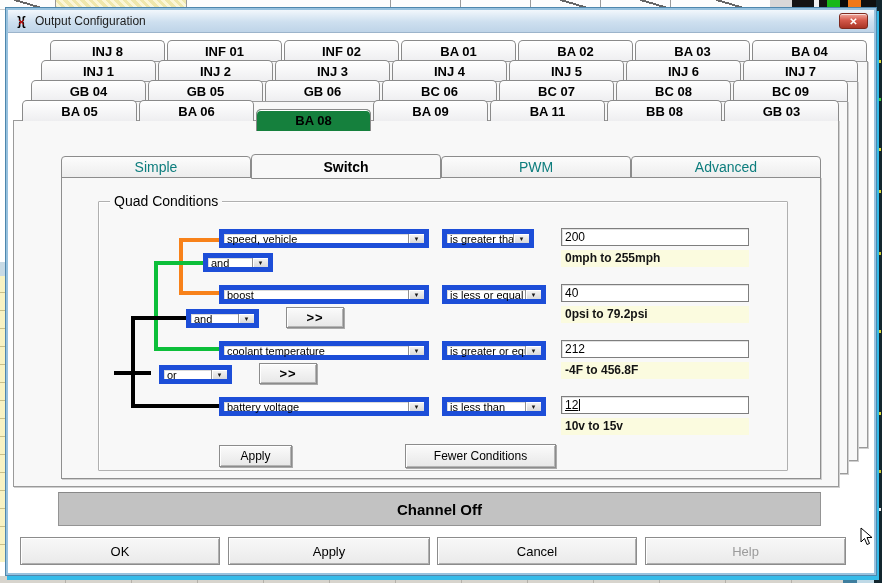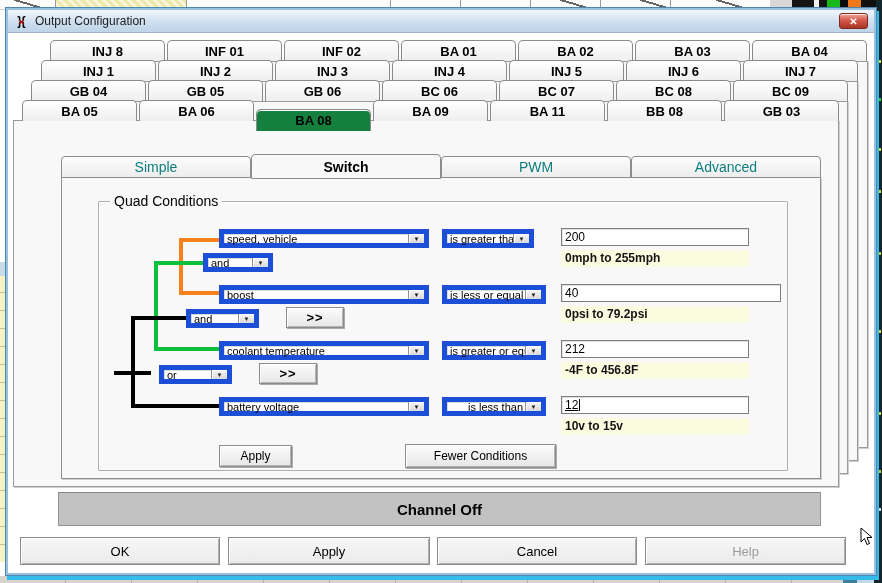--- a/index.html
+++ b/index.html
@@ -238,21 +238,21 @@
     </div>
 
     <div class="dd" style="left:205px;top:164px;width:210px;">
       <span class="txt">boost</span>
       <span class="arr">▼</span>
     </div>
     <div class="dd" style="left:428px;top:164px;width:104px;">
       <span class="txt">is less or equal to</span>
       <span class="arr">▼</span>
     </div>
-    <div class="tb" style="left:547px;top:163px;width:220px;">
+    <div class="tb" style="left:547px;top:163px;width:188px;">
       <span>40</span>
     </div>
     <div class="range" style="left:547px;top:185px;width:188px;">0psi to 79.2psi</div>
     <div class="dd" style="left:172px;top:188px;width:73px;">
       <span class="txt">and</span>
       <span class="arr">▼</span>
     </div>
     <button class="btn3d expand" style="left:272px;top:186px;width:58px;height:21px;">&gt;&gt;</button>
 
     <div class="dd" style="left:205px;top:220px;width:210px;">
@@ -270,21 +270,21 @@
     <div class="dd" style="left:145px;top:244px;width:73px;">
       <span class="txt">or</span>
       <span class="arr">▼</span>
     </div>
     <button class="btn3d expand" style="left:245px;top:242px;width:58px;height:21px;">&gt;&gt;</button>
 
     <div class="dd" style="left:205px;top:276px;width:210px;">
       <span class="txt">battery voltage</span>
       <span class="arr">▼</span>
     </div>
-    <div class="dd" style="left:428px;top:276px;width:104px;padding-left:18px;">
+    <div class="dd" style="left:428px;top:276px;width:104px;">
       <span class="txt">is less than</span>
       <span class="arr">▼</span>
     </div>
     <div class="tb" style="left:547px;top:275px;width:188px;text-decoration:underline;">
       <span>12</span><span class="caret"></span>
     </div>
     <div class="range" style="left:547px;top:297px;width:188px;">10v to 15v</div>
 
     <button class="btn3d" style="left:205px;top:324px;width:73px;height:22px;">Apply</button>
     <button class="btn3d" style="left:391px;top:323px;width:151px;height:24px;">Fewer Conditions</button>

